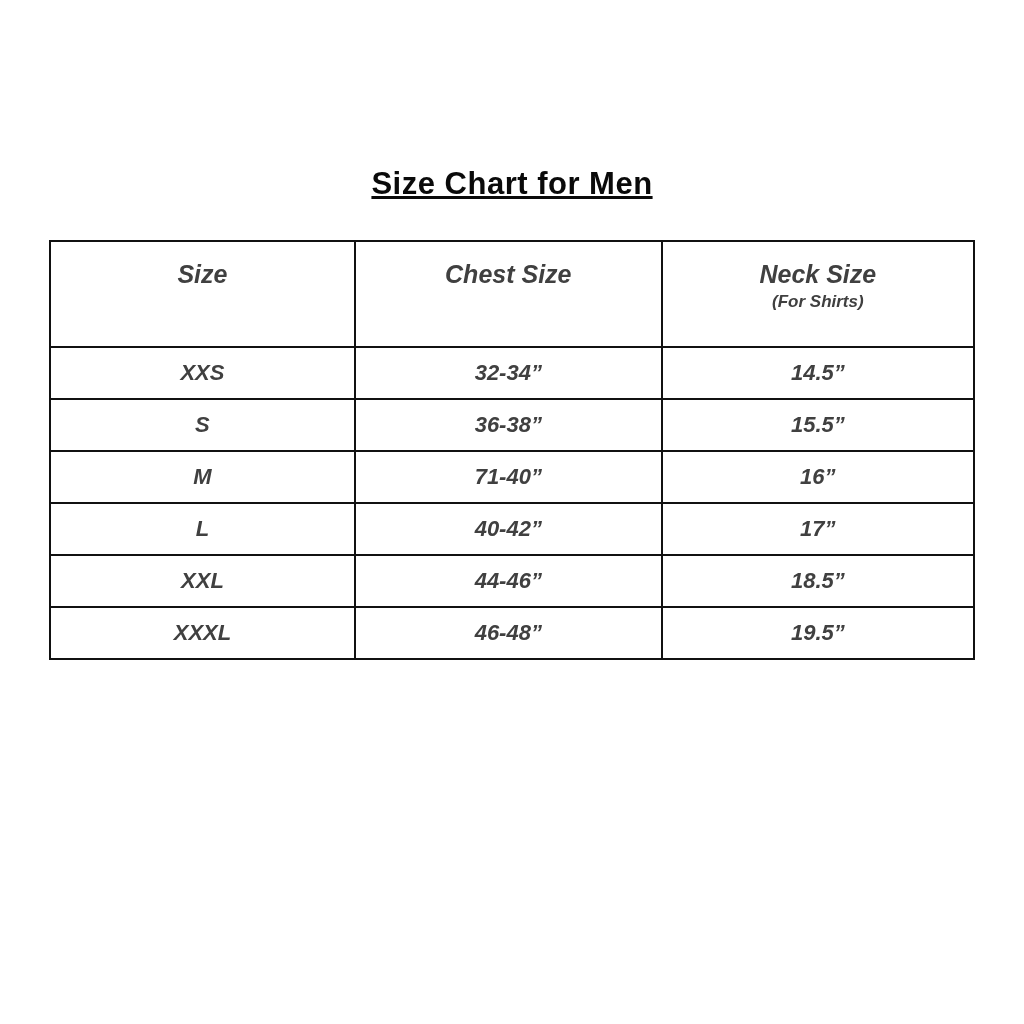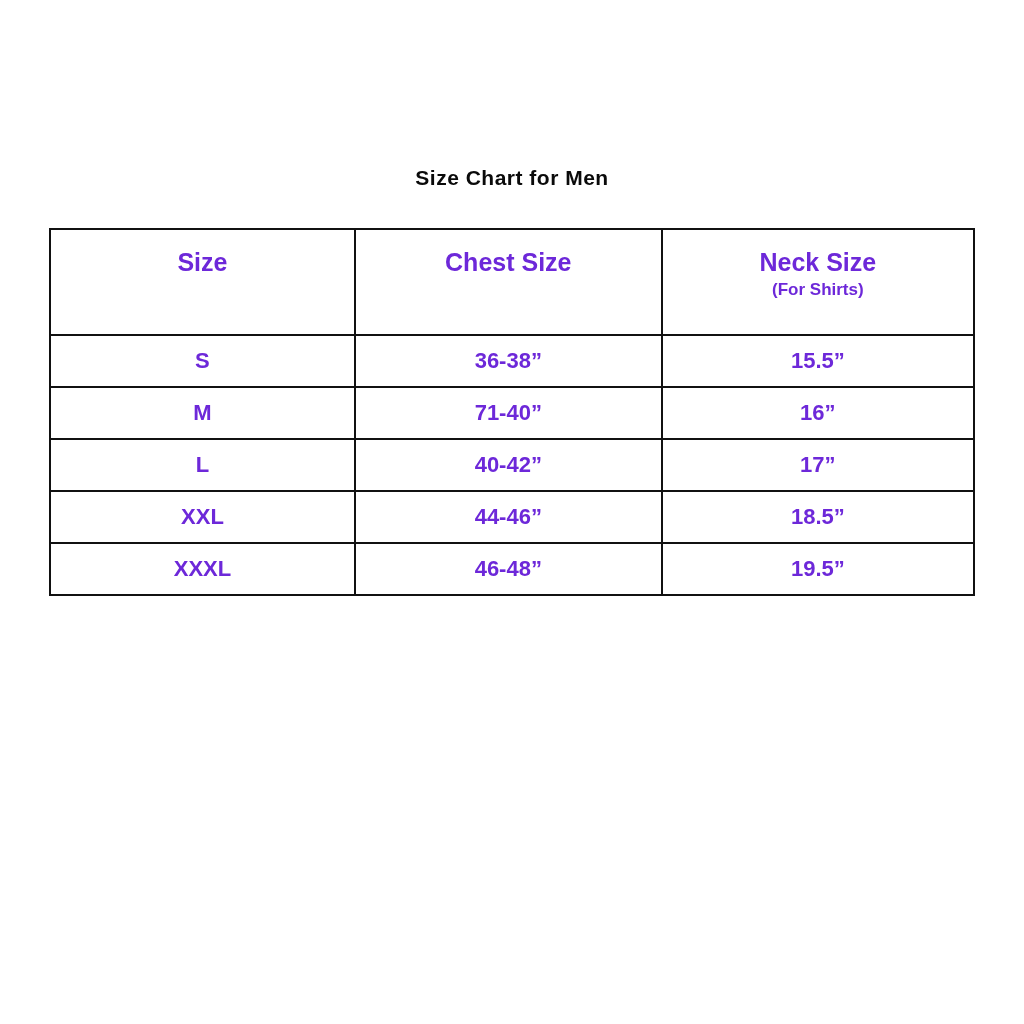--- a/index.html
+++ b/index.html
@@ -15,39 +15,41 @@
     position: relative;
   }
   .page {
     width: 1024px;
     height: 1024px;
     box-sizing: border-box;
     padding-top: 166px;
   }
   .chart-title {
     text-align: center;
-    font-size: 21px;
+    font-size: 31px;
     font-weight: bold;
     letter-spacing: 0.5px;
     margin: 0 0 38px 0;
     color: #0a0a0a;
+    text-decoration: underline;
   }
   table.size-chart {
     border-collapse: collapse;
     margin: 0 auto;
     width: 926px;
     table-layout: fixed;
   }
   table.size-chart th,
   table.size-chart td {
     border: 2px solid #111111;
     text-align: center;
     font-weight: bold;
-    color: #6d28d9;
+    color: #404040;
     padding: 0;
+    font-style: italic;
   }
   table.size-chart th {
     height: 88px;
     vertical-align: top;
     padding-top: 16px;
     font-size: 25px;
     line-height: 1.3;
   }
   table.size-chart td {
     height: 50px;
@@ -85,20 +87,25 @@
           <span>Chest Size</span>
         </th>
         <th>
           <span>Neck Size</span>
           <span class="header-sub">(For Shirts)</span>
         </th>
       </tr>
     </thead>
     <tbody>
       <tr>
+        <td>XXS</td>
+        <td>32-34”</td>
+        <td>14.5”</td>
+      </tr>
+      <tr>
         <td>S</td>
         <td>36-38”</td>
         <td>15.5”</td>
       </tr>
       <tr>
         <td>M</td>
         <td>71-40”</td>
         <td>16”</td>
       </tr>
       <tr>

